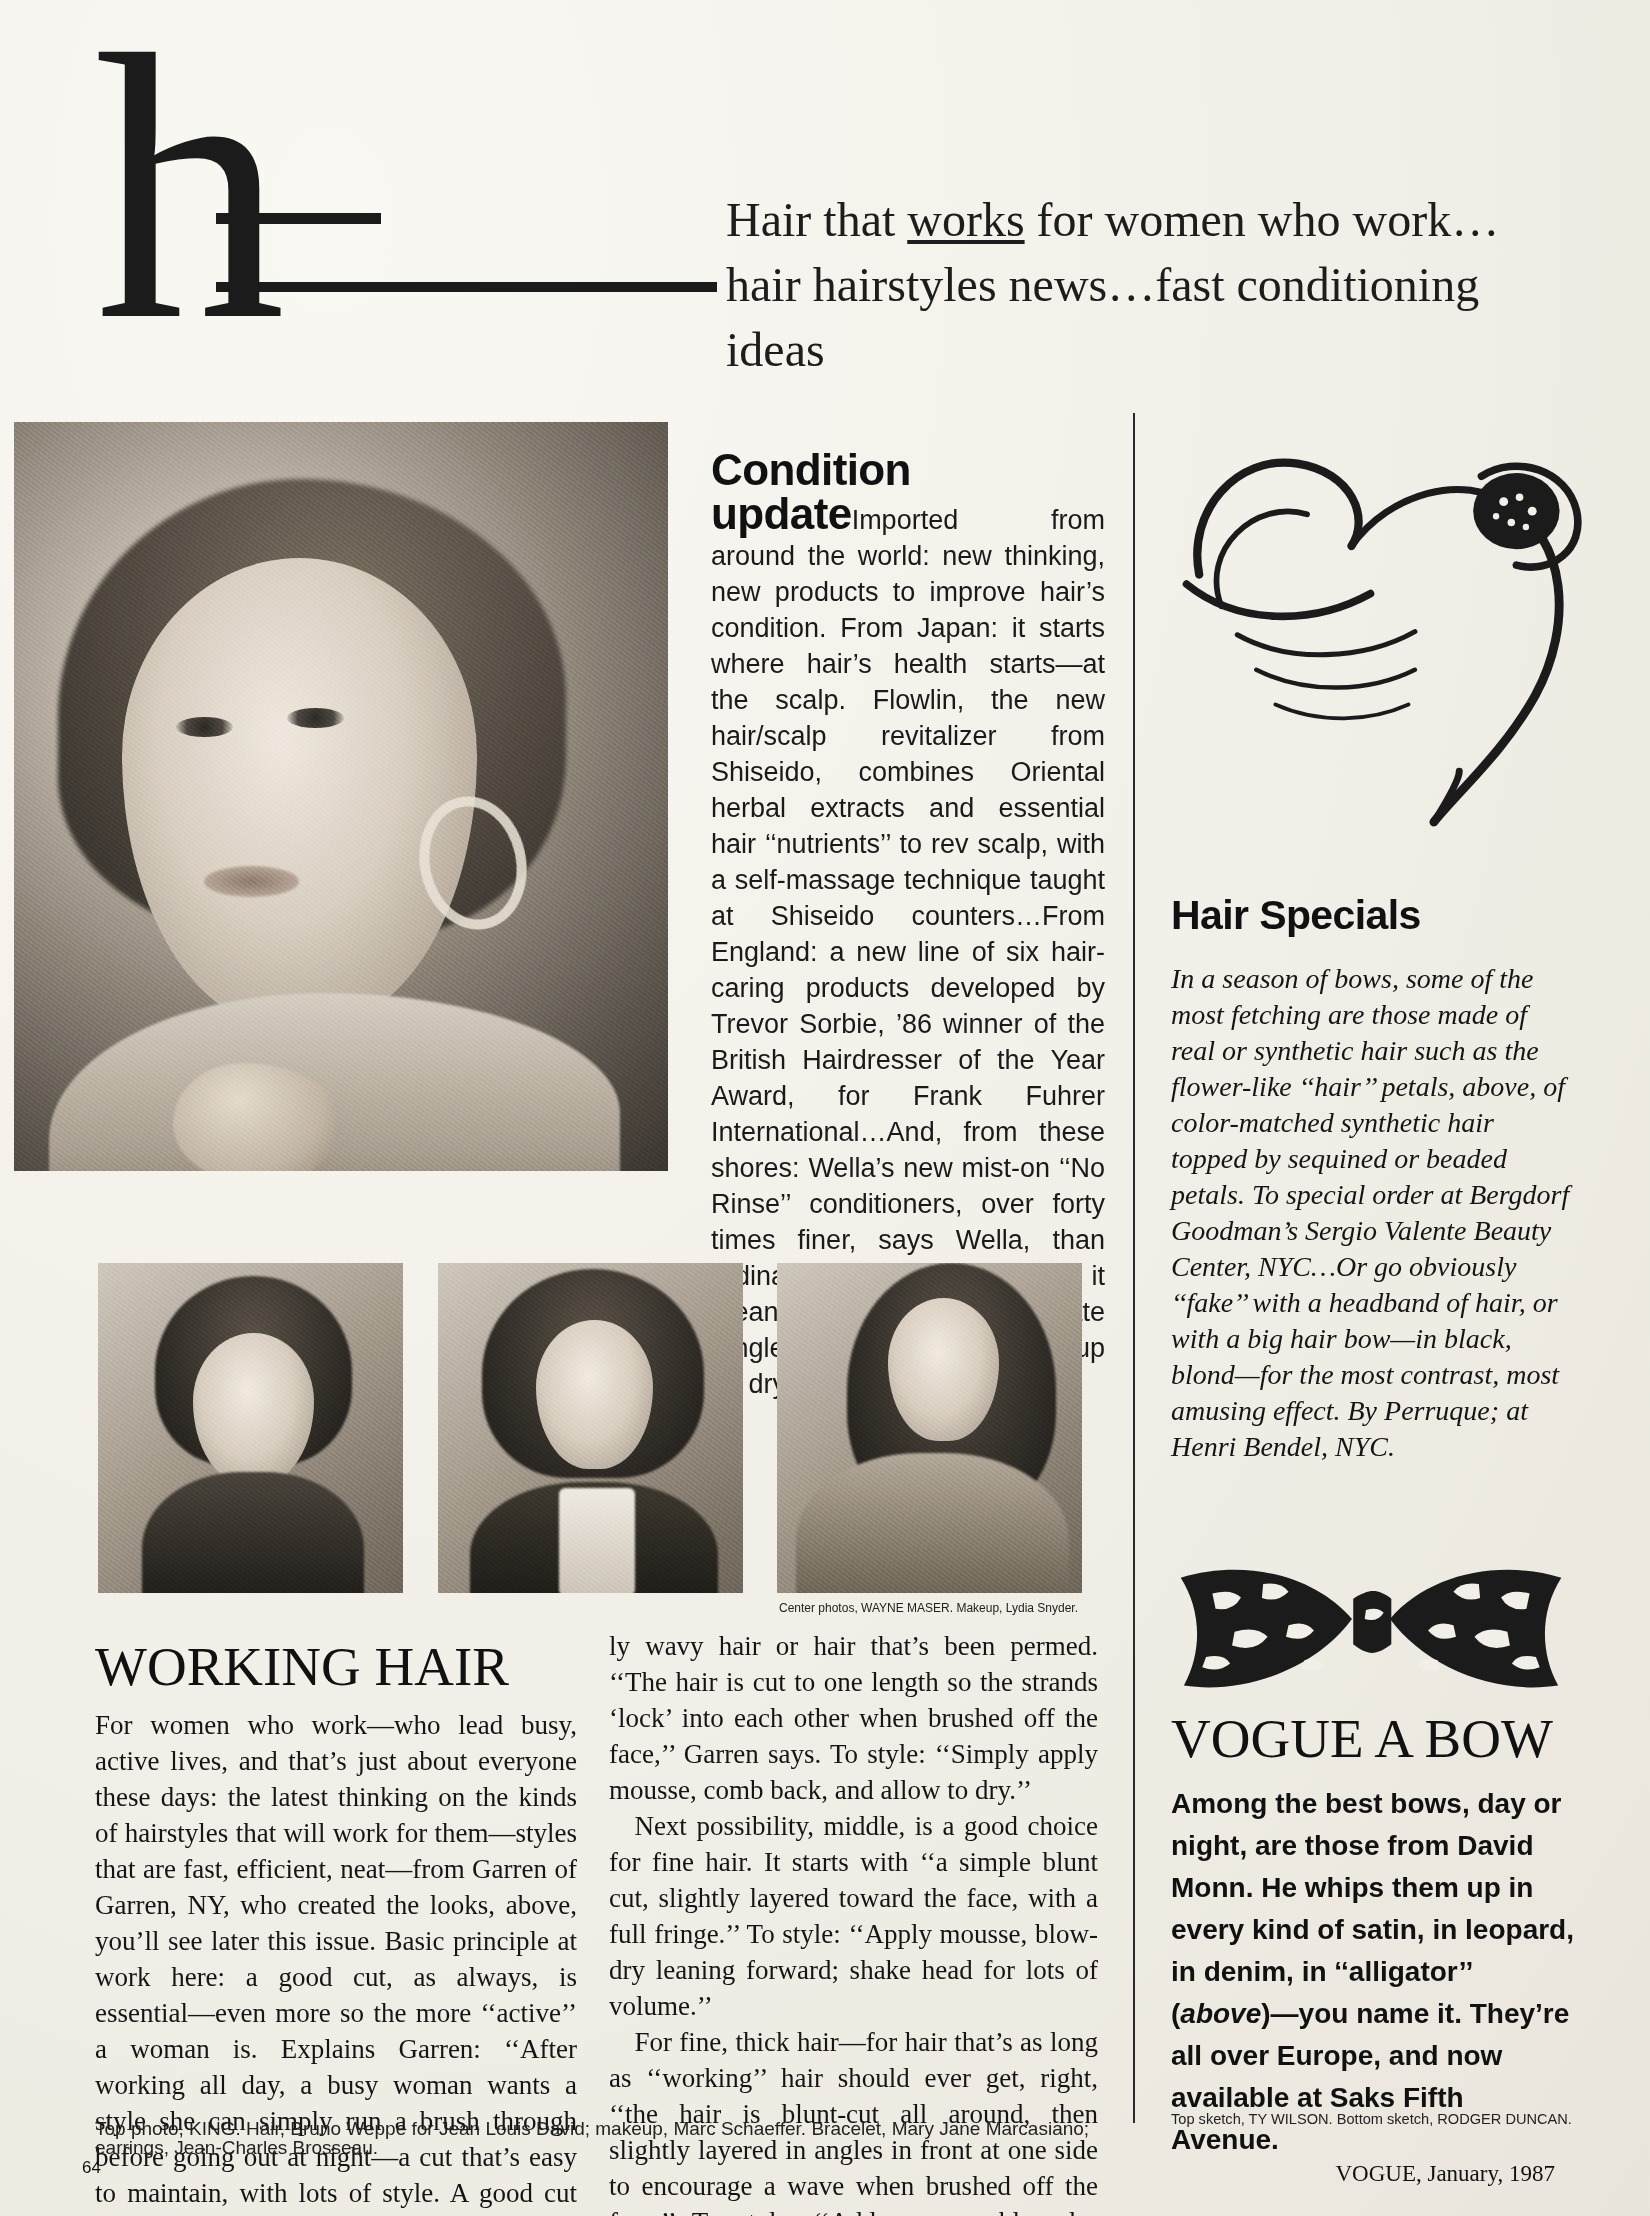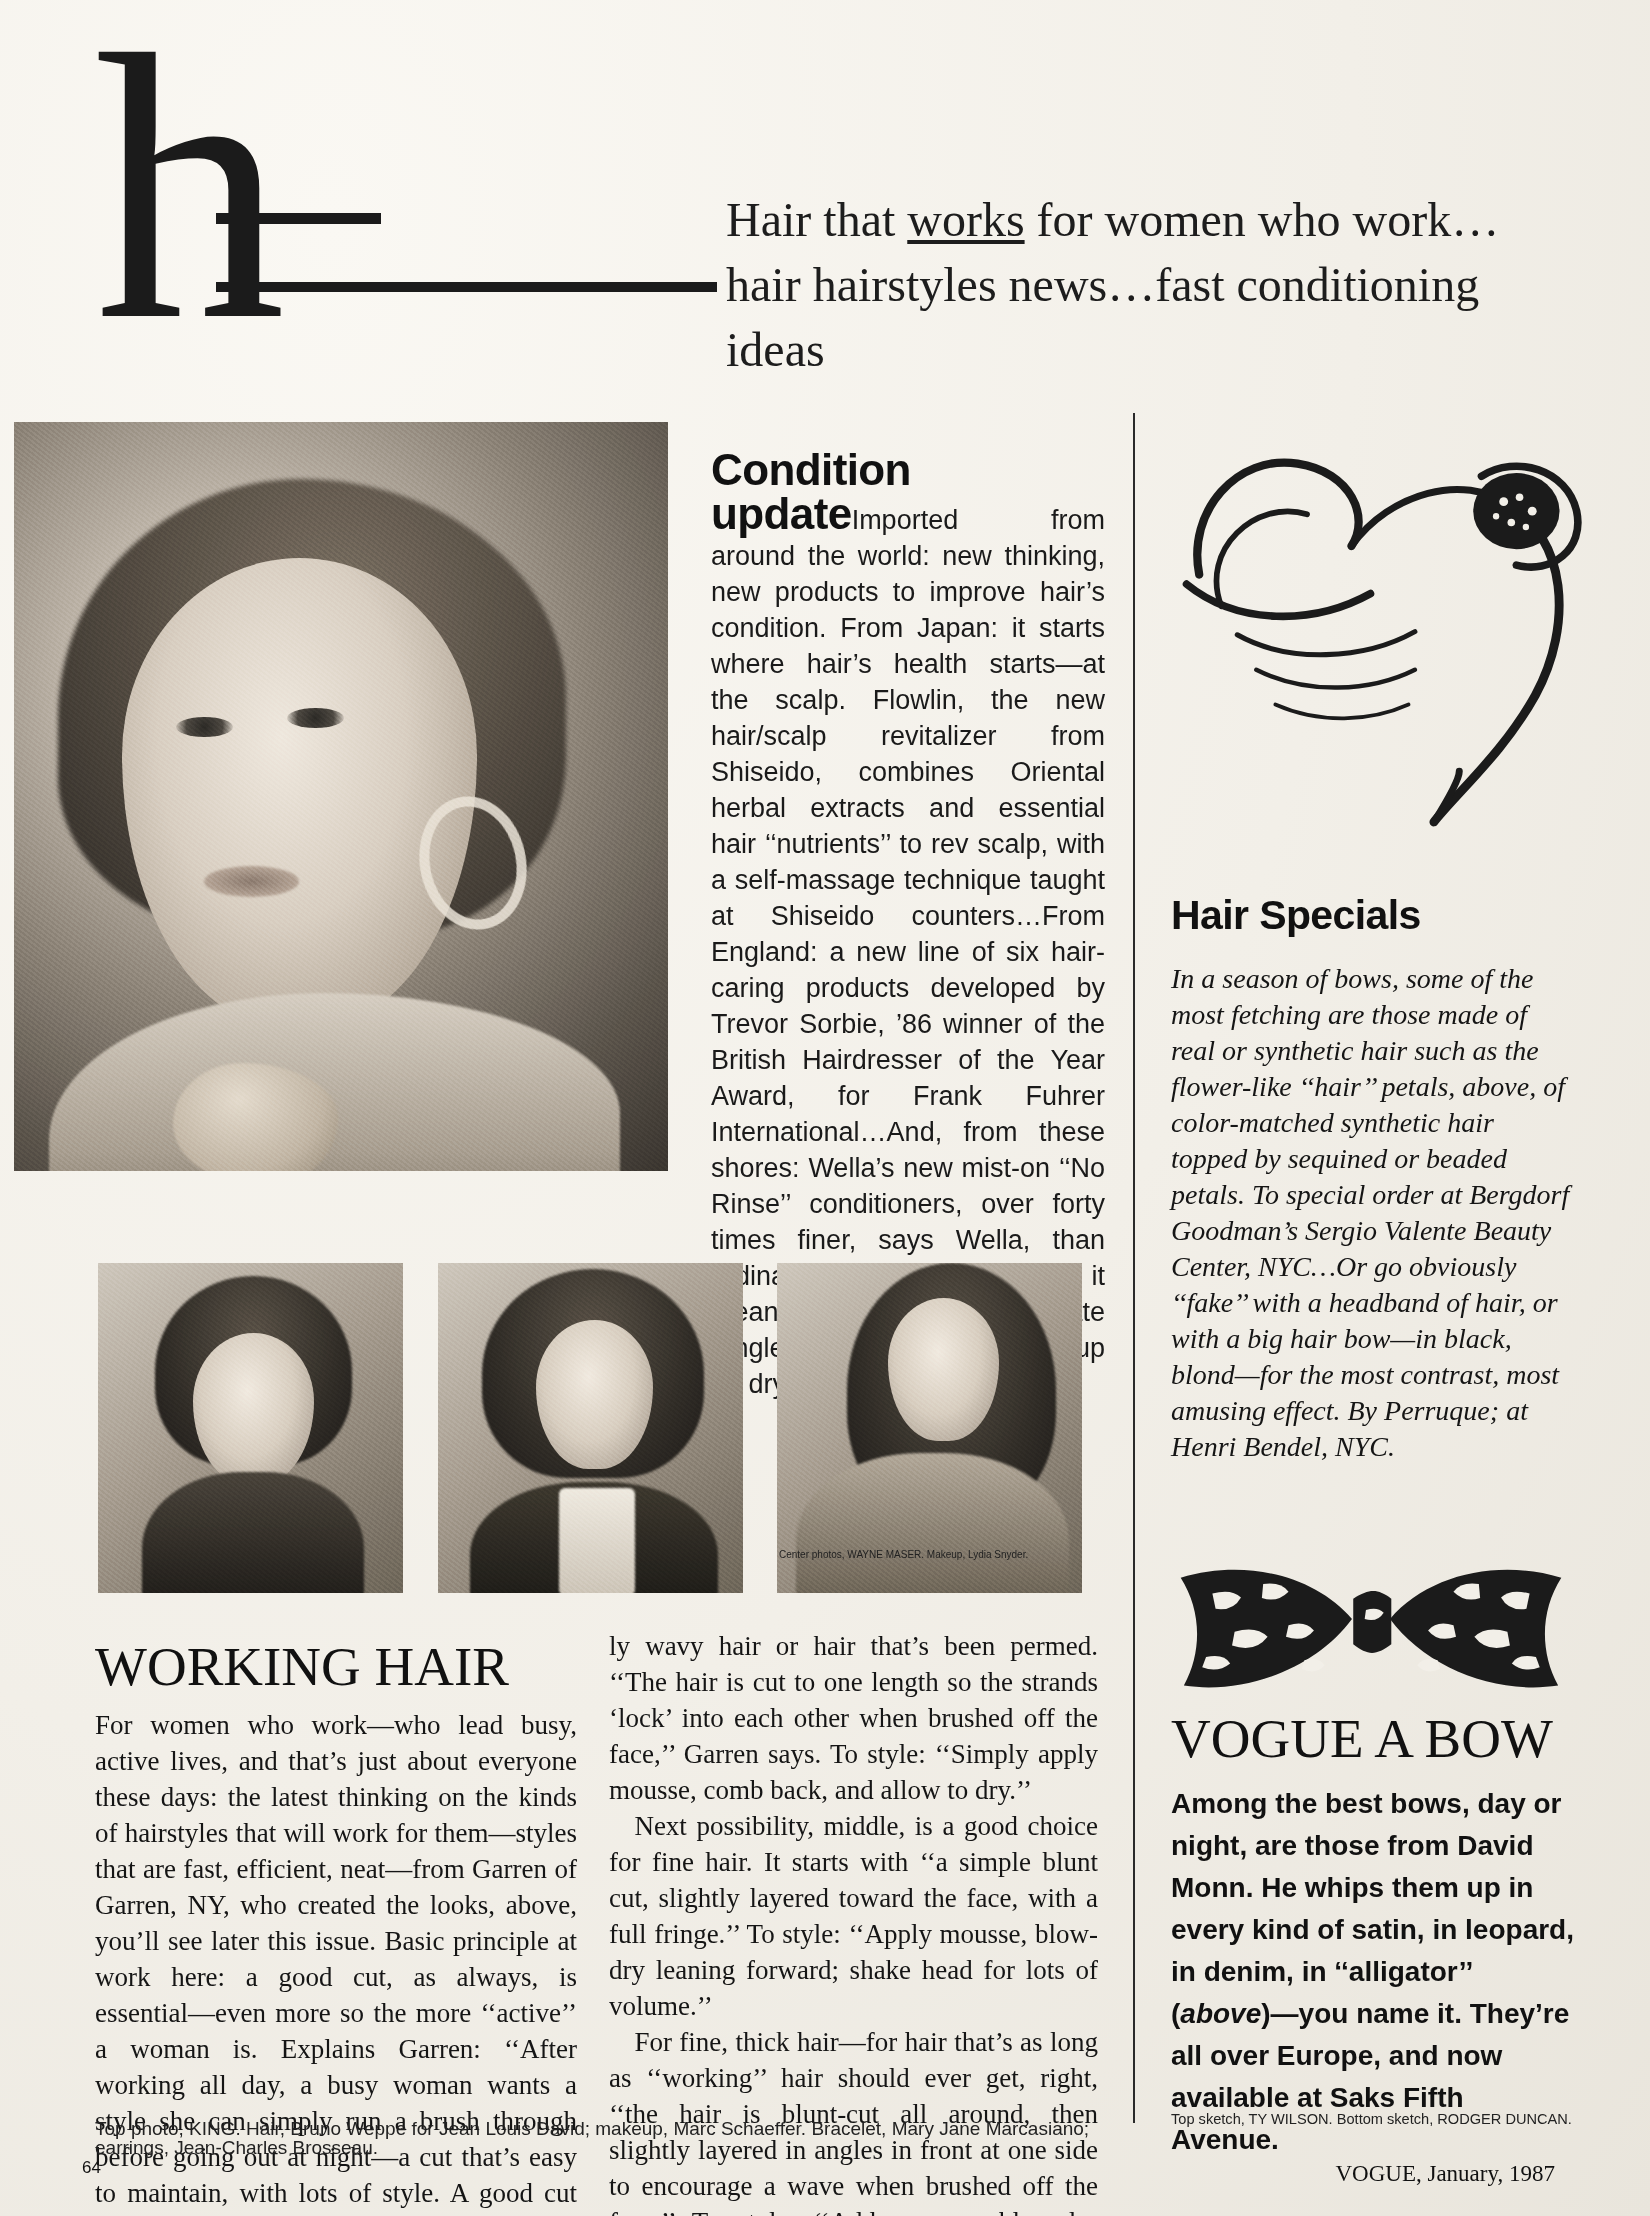--- a/index.html
+++ b/index.html
@@ -284,24 +284,24 @@
     filter: blur(1.3px);
   }
   .t-body {
     position: absolute;
     border-radius: 45% 45% 0 0 / 60% 60% 0 0;
     filter: blur(1.3px);
   }
   .caption-center {
     position: absolute;
     left: 779px;
-    top: 1546px;
+    top: 1599px;
     width: 330px;
     font-family: "Liberation Sans", sans-serif;
-    font-size: 10px;
+    font-size: 12px;
     line-height: 18px;
     color: #222;
   }
 
   
   .wh-title {
     position: absolute;
     left: 95px;
     top: 1638px;
     font-family: "Liberation Serif", serif;

